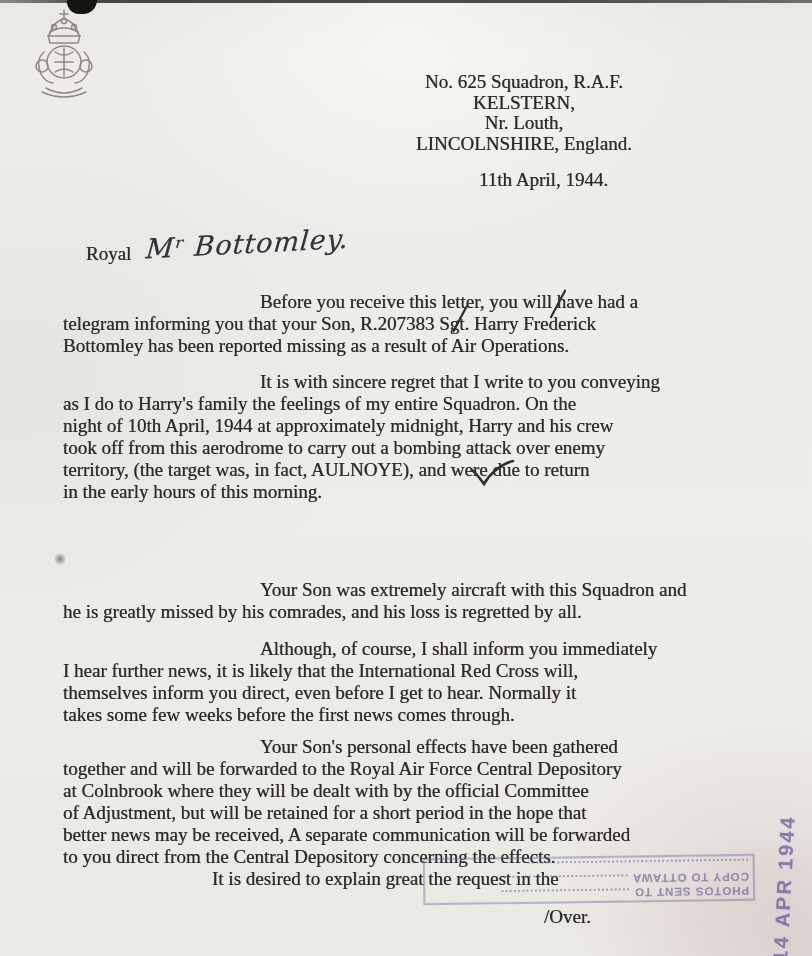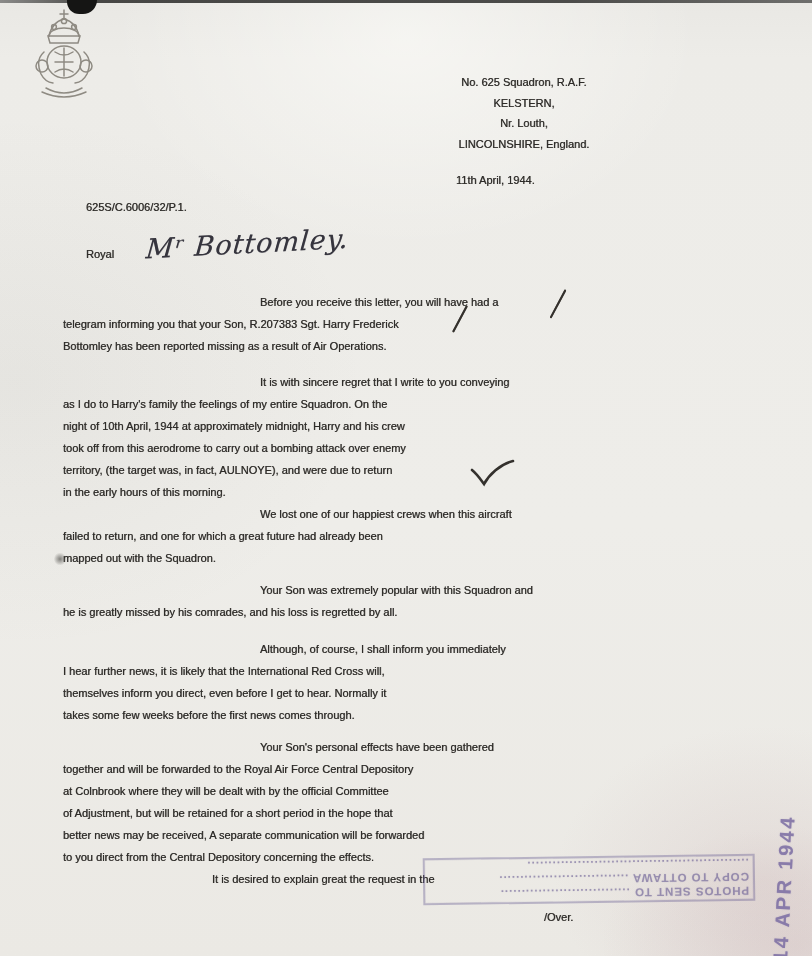--- a/index.html
+++ b/index.html
@@ -9,32 +9,32 @@
     background:
       radial-gradient(300px 220px at 94% 92%, rgba(190,158,162,0.20), transparent 70%),
       radial-gradient(260px 160px at 98% 99%, rgba(186,150,158,0.22), transparent 75%),
       radial-gradient(500px 380px at 2% 40%, rgba(120,118,112,0.07), transparent 70%),
       radial-gradient(420px 300px at 50% 4%, rgba(255,255,252,0.5), transparent 70%),
       linear-gradient(180deg,#e9e8e4 0%, #edece8 6%, #eeede9 55%, #ebe9e4 100%);
     font-family:"Liberation Mono", monospace;
   }
   .tw {
     position:absolute;
-    font-family:Liberation Sans, sans-serif;
-    font-size:11px; line-height:22px; color:#2d2b28;
+    font-family:Liberation Serif, serif;
+    font-size:19px; line-height:22px; color:#2d2b28;
     white-space:pre;
     text-shadow:0.4px 0.3px 0.5px rgba(45,42,38,0.55), -0.2px 0 0.4px rgba(45,42,38,0.25);
   }
   .scan-edge { position:absolute; top:0; left:0; width:812px; height:3px;
     background:linear-gradient(90deg,#8b8b89 0%, #474745 12%, #4c4c4a 70%, #6e6e6c 100%); }
   .punch-hole { position:absolute; top:0; left:67px; width:30px; height:14px;
     background:#151514; border-radius:0 0 16px 14px; }
   .crest { position:absolute; left:22px; top:6px; opacity:0.88; }
   .letterhead { left:388px; top:72px; width:272px; text-align:center; line-height:20.5px; }
-  .dateline  { left:456px; top:169px; }
+  .dateline  { left:479px; top:169px; }
   .reference { left:86px;  top:196px; }
   .salutation-typed { left:86px; top:243px; }
   .handwriting {
     position:absolute; left:146px; top:228px;
     font-family:"DejaVu Serif", serif; font-style:italic;
     font-size:27px; letter-spacing:1px; color:#35343d;
     transform:rotate(-3deg) skewX(-8deg);
     text-shadow:0.3px 0.3px 0.6px rgba(50,48,60,0.5);
     white-space:pre;
   }
@@ -102,42 +102,38 @@
     </g>
   </svg>
 
   <div class="tw letterhead">No. 625 Squadron, R.A.F.
 KELSTERN,
 Nr. Louth,
 LINCOLNSHIRE, England.</div>
 
   <div class="tw dateline">11th April, 1944.</div>
 
-  <div class="tw reference">625S/C.6006/32/P.1.</div>
 
   <div class="tw salutation-typed">Royal</div>
 
   <div class="handwriting">Mʳ Bottomley.</div>
 
   <div class="tw para indent p1">Before you receive this letter, you will have had a
 telegram informing you that your Son, R.207383 Sgt. Harry Frederick
 Bottomley has been reported missing as a result of Air Operations.</div>
 
   <div class="tw para indent p2">It is with sincere regret that I write to you conveying
 as I do to Harry's family the feelings of my entire Squadron. On the
 night of 10th April, 1944 at approximately midnight, Harry and his crew
 took off from this aerodrome to carry out a bombing attack over enemy
 territory, (the target was, in fact, AULNOYE), and were due to return
 in the early hours of this morning.</div>
 
-  <div class="tw para indent p3">We lost one of our happiest crews when this aircraft
-failed to return, and one for which a great future had already been
-mapped out with the Squadron.</div>
 
-  <div class="tw para indent p4">Your Son was extremely popular with this Squadron and
+  <div class="tw para indent p4">Your Son was extremely aircraft with this Squadron and
 he is greatly missed by his comrades, and his loss is regretted by all.</div>
 
   <div class="tw para indent p6">Your Son's personal effects have been gathered
 together and will be forwarded to the Royal Air Force Central Depository
 at Colnbrook where they will be dealt with by the official Committee
 of Adjustment, but will be retained for a short period in the hope that
 better news may be received, A separate communication will be forwarded
 to you direct from the Central Depository concerning the effects.</div>
 
   <div class="tw para indent p5">Although, of course, I shall inform you immediately

